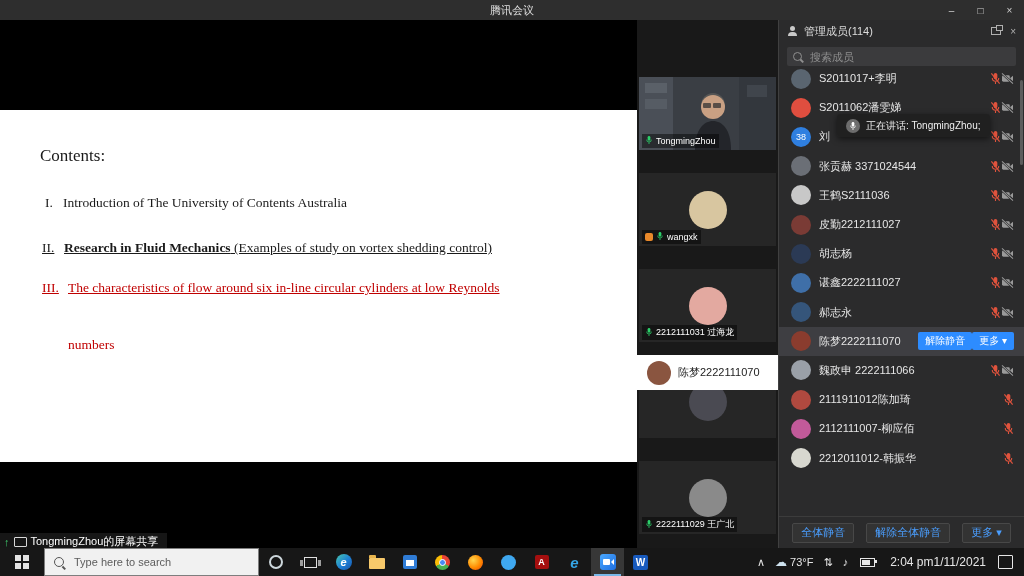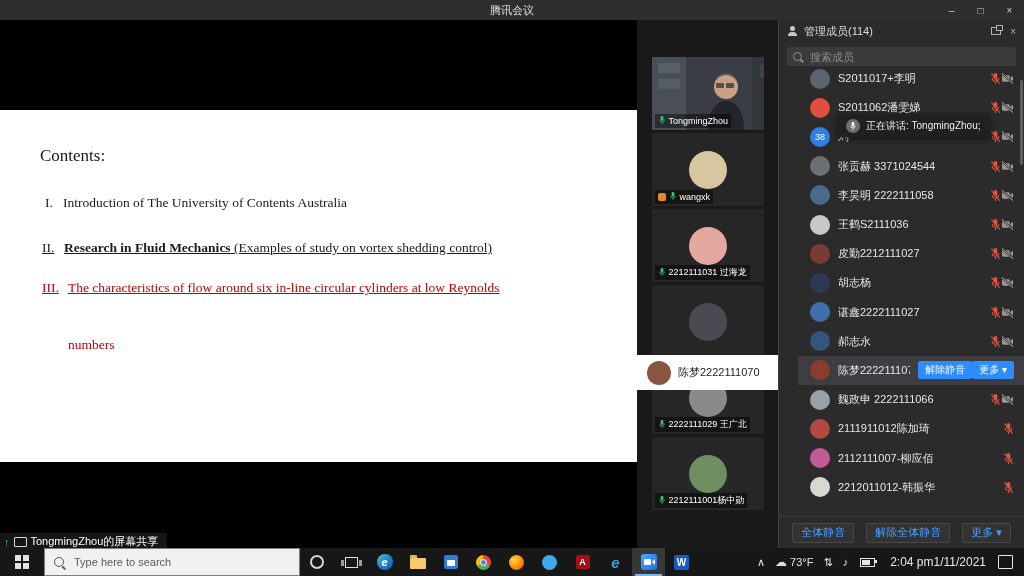--- a/index.html
+++ b/index.html
@@ -28,21 +28,21 @@
   .li3b{position:absolute;left:68px;top:227px;font-size:13.5px;color:#c00000;}
   .share-banner{position:absolute;left:0;top:513px;height:17px;display:flex;align-items:center;gap:4px;
                 background:rgba(25,25,25,.88);color:#fff;font-size:11px;padding:0 9px 0 4px;}
   .share-arrow{color:#3cc76a;font-size:11px;font-weight:bold;}
   .share-screen-ic{width:11px;height:8px;border:1.5px solid #d8d8d8;border-radius:1px;}
 
   
   .strip{position:absolute;left:637px;top:20px;width:141px;height:528px;background:#191919;
          box-sizing:border-box;padding-top:37px;display:flex;flex-direction:column;align-items:center;
          gap:3px;overflow:hidden;}
-  .v-tile{width:112px;height:73px;flex:none;background:#262626;position:relative;overflow:hidden;}
+  .v-tile{width:137px;height:73px;flex:none;background:#262626;position:relative;overflow:hidden;margin-top:20px;}
   .v-tile.speaking{outline:2px solid #23b45a;outline-offset:-2px;}
   .v-avatar{position:absolute;left:50%;top:50%;transform:translate(-50%,-50%);width:38px;height:38px;
             border-radius:50%;}
   .v-label{position:absolute;left:3px;bottom:2px;display:flex;align-items:center;gap:3px;font-size:9px;
            color:#fff;background:rgba(0,0,0,.45);padding:1px 3px;white-space:nowrap;max-width:126px;
            overflow:hidden;}
   .v-badge{width:8px;height:8px;background:#e8882a;border-radius:2px;flex:none;}
   .video-feed{position:absolute;inset:0;}
   .name-pop{position:absolute;left:0;top:335px;width:141px;height:35px;background:#fff;display:flex;
             align-items:center;gap:7px;padding-left:10px;box-sizing:border-box;z-index:3;}
@@ -60,21 +60,21 @@
   .ic-popout{width:8px;height:6px;border:1px solid #b0b0b0;position:relative;display:inline-block;}
   .ic-popout::before{content:'';position:absolute;right:-3px;top:-3px;width:5px;height:4px;border:1px solid #b0b0b0;background:#2b2b2c;}
   .search-wrap{margin:5px 8px 0 8px;height:19px;background:#3b3b3d;border-radius:2px;display:flex;
                align-items:center;gap:6px;padding:0 6px;}
   .mag{width:7px;height:7px;border:1.5px solid #8f8f8f;border-radius:50%;position:relative;flex:none;}
   .mag::after{content:'';position:absolute;width:4px;height:1.5px;background:#8f8f8f;transform:rotate(45deg);
               right:-3px;bottom:-1px;}
   .p-search{background:transparent;border:none;outline:none;color:#ccc;font-size:11px;width:100%;
             font-family:inherit;}
   .p-search::placeholder{color:#8f8f8f;}
-  .m-list{position:absolute;top:44px;left:0;right:0;bottom:31px;overflow:hidden;margin-left:19px;}
+  .m-list{position:absolute;top:44px;left:0;right:0;bottom:31px;overflow:hidden;}
   .m-row{height:29.2px;display:flex;align-items:center;gap:8px;padding:0 10px 0 12px;box-sizing:border-box;}
   .m-row.hover{background:#3e3e42;}
   .m-av{width:20px;height:20px;border-radius:50%;flex:none;display:flex;align-items:center;
         justify-content:center;font-size:9px;color:#fff;}
   .m-name{font-size:11px;color:#e6e6e6;white-space:nowrap;overflow:hidden;flex:1;}
   .m-icons{display:flex;align-items:center;flex:none;}
   .m-icons span{display:flex;}
   .btn-blue{background:#2d8cff;color:#fff;font-size:10px;height:18px;border-radius:2px;display:flex;
             align-items:center;padding:0 7px;border:none;white-space:nowrap;font-family:inherit;}
   .toast{position:absolute;left:58px;top:94px;height:23px;background:rgba(32,32,32,.97);border-radius:3px;
@@ -87,21 +87,21 @@
           align-items:center;justify-content:center;gap:12px;background:#2b2b2c;}
   .fbtn{color:#4a9eff;font-size:11px;background:#333;border:1px solid #484848;border-radius:2px;height:20px;
         display:flex;align-items:center;padding:0 8px;white-space:nowrap;font-family:inherit;}
 
   
   .taskbar{position:absolute;left:0;bottom:0;width:1024px;height:28px;background:#171717;display:flex;
            align-items:stretch;z-index:10;}
   .tb-start{width:44px;display:flex;align-items:center;justify-content:center;}
   .ic-win{display:grid;grid-template-columns:6.5px 6.5px;grid-template-rows:6.5px 6.5px;gap:1.5px;}
   .ic-win i{background:#e4e4e4;}
-  .tb-search{width:256px;background:#f1f1f1;border:1px solid #7e7e7e;box-sizing:border-box;display:flex;
+  .tb-search{width:215px;background:#f1f1f1;border:1px solid #7e7e7e;box-sizing:border-box;display:flex;
              align-items:center;gap:8px;padding:0 9px;justify-content:center;}
   .mag-dark{width:8px;height:8px;border:1.5px solid #555;border-radius:50%;position:relative;flex:none;}
   .mag-dark::after{content:'';position:absolute;width:4px;height:1.5px;background:#555;transform:rotate(45deg);
                    right:-3px;bottom:-2px;}
   .tb-search input{border:none;background:transparent;outline:none;font-size:11px;width:100%;font-family:inherit;color:#333;}
   .tb-search input::placeholder{color:#5c5c5c;}
   .tb-sysbtn{width:34px;display:flex;align-items:center;justify-content:center;}
   .ic-cortana{width:14px;height:14px;border-radius:50%;border:2px solid #cdd7dc;box-sizing:border-box;}
   .ic-taskview{width:13px;height:11px;border:1.5px solid #e0e0e0;box-sizing:border-box;position:relative;}
   .ic-taskview::before{content:'';position:absolute;left:-5px;top:2px;width:3px;height:6px;background:#9e9e9e;}
@@ -350,42 +350,20 @@
               <svg width="13" height="11" viewBox="0 0 14 12">
   <rect x="1" y="2.5" width="8.5" height="7" rx="1.5" fill="#9a9a9a"></rect>
   <path d="M10 5.5 L13 3 V9 L10 6.5 Z" fill="#9a9a9a"></path>
   <line x1="1" y1="0.5" x2="13" y2="11.5" stroke="#2b2b2c" stroke-width="2.4"></line>
   <line x1="1" y1="0.5" x2="13" y2="11.5" stroke="#9a9a9a" stroke-width="1.1"></line>
               </svg>
             </span>
           </span>
         </div>
         <div class="m-row">
-          <span class="m-av" style="background: rgb(74, 106, 138);"></span>
-          <span class="m-name">李昊明 2222111058</span>
-          <span class="m-icons">
-            <span>
-              <svg width="11" height="13" viewBox="0 0 12 14">
-  <rect x="4" y="1" width="4" height="7" rx="2" fill="#e0533d"></rect>
-  <path d="M2.5 6.5 a3.5 3.5 0 0 0 7 0" fill="none" stroke="#e0533d" stroke-width="1.2"></path>
-  <line x1="6" y1="10.5" x2="6" y2="13" stroke="#e0533d" stroke-width="1.2"></line>
-  <line x1="1.5" y1="1.5" x2="10.5" y2="12.5" stroke="#e0533d" stroke-width="1.3"></line>
-              </svg>
-            </span>
-            <span>
-              <svg width="13" height="11" viewBox="0 0 14 12">
-  <rect x="1" y="2.5" width="8.5" height="7" rx="1.5" fill="#9a9a9a"></rect>
-  <path d="M10 5.5 L13 3 V9 L10 6.5 Z" fill="#9a9a9a"></path>
-  <line x1="1" y1="0.5" x2="13" y2="11.5" stroke="#2b2b2c" stroke-width="2.4"></line>
-  <line x1="1" y1="0.5" x2="13" y2="11.5" stroke="#9a9a9a" stroke-width="1.1"></line>
-              </svg>
-            </span>
-          </span>
-        </div>
-        <div class="m-row">
           <span class="m-av" style="background: rgb(200, 200, 200);"></span>
           <span class="m-name">王鹤S2111036</span>
           <span class="m-icons">
             <span>
               <svg width="11" height="13" viewBox="0 0 12 14">
   <rect x="4" y="1" width="4" height="7" rx="2" fill="#e0533d"></rect>
   <path d="M2.5 6.5 a3.5 3.5 0 0 0 7 0" fill="none" stroke="#e0533d" stroke-width="1.2"></path>
   <line x1="6" y1="10.5" x2="6" y2="13" stroke="#e0533d" stroke-width="1.2"></line>
   <line x1="1.5" y1="1.5" x2="10.5" y2="12.5" stroke="#e0533d" stroke-width="1.3"></line>
               </svg>

